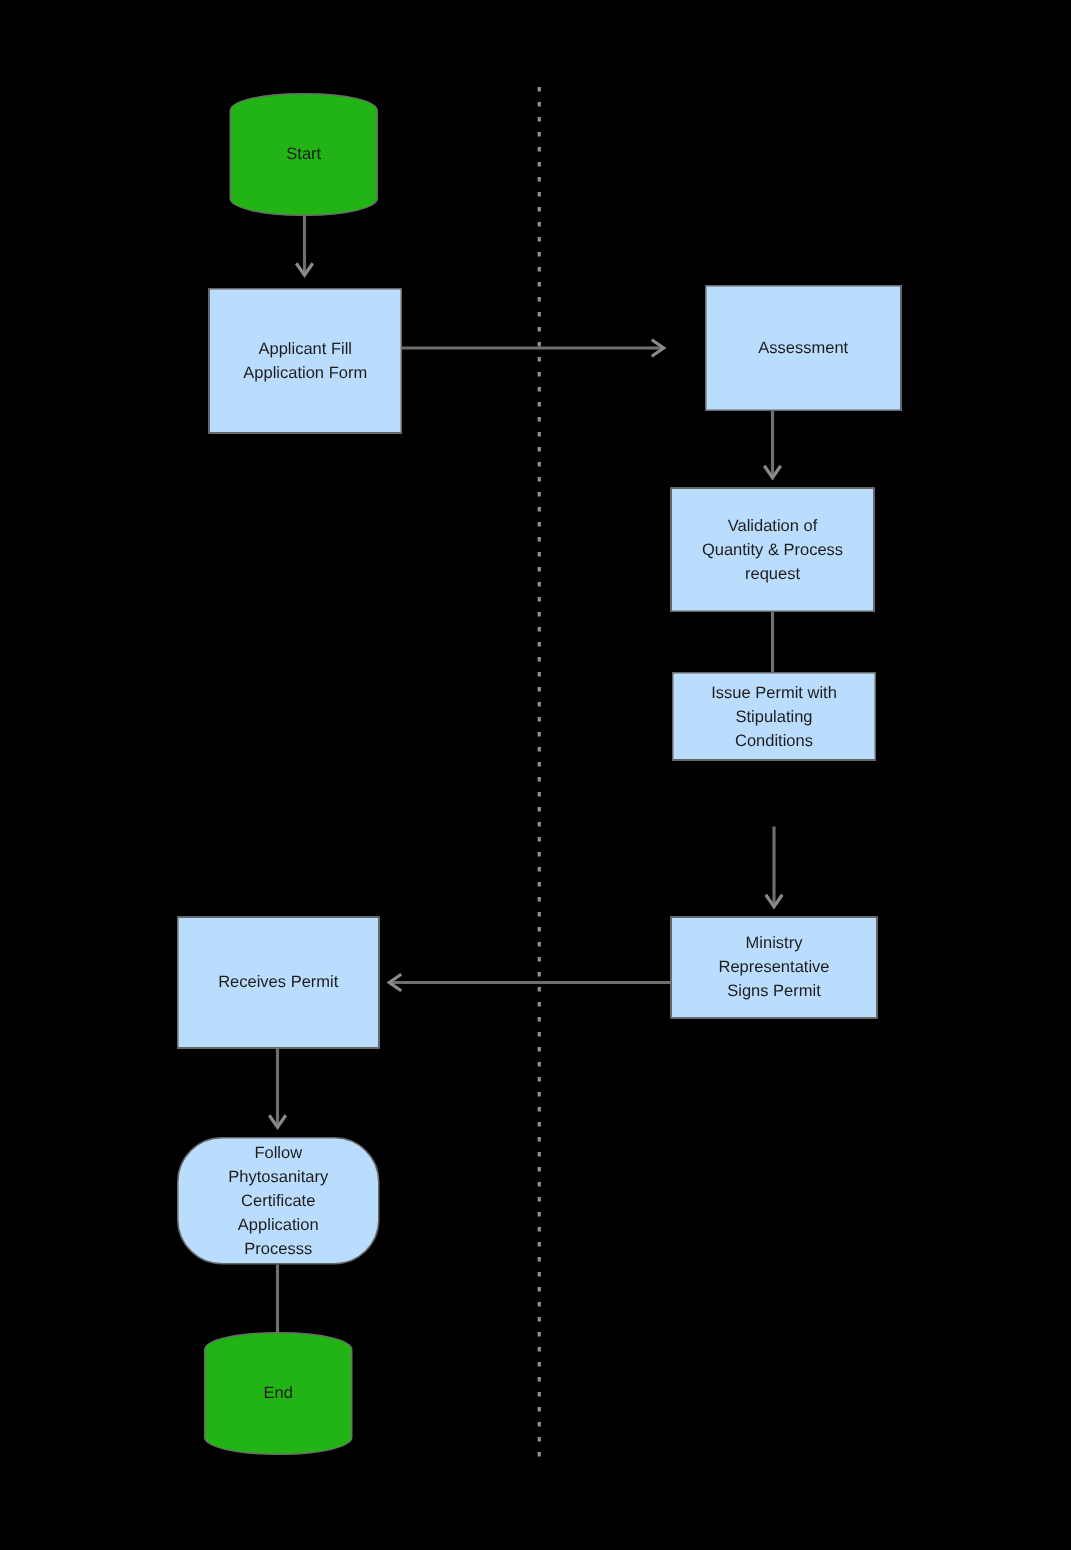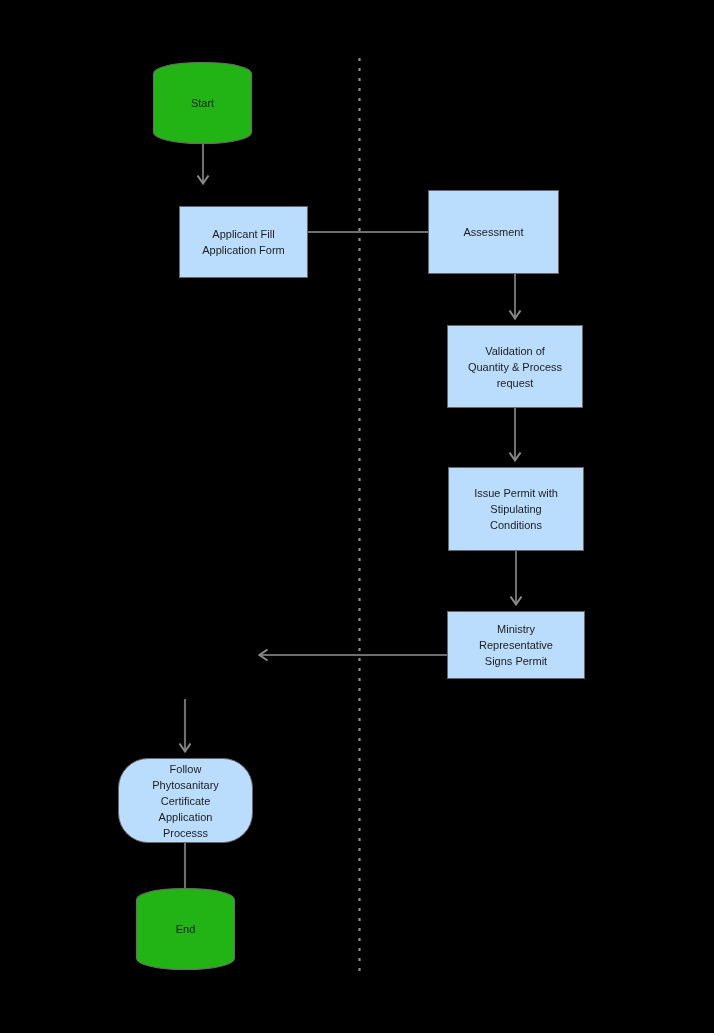--- a/index.html
+++ b/index.html
@@ -126,47 +126,50 @@
       <line class="edge-line" x1="185" y1="843" x2="185" y2="900"></line>
       <polyline class="edge-head" points="179.5,893.5 185,901.5 190.5,893.5"></polyline>
     </g>
 
   </svg>
 
   <div class="node node-terminator" style="left:153px; top:62px; width:99px; height:82px;">
     <span class="node-label">Start</span>
   </div>
 
-  <div class="node node-process" style="left:139px; top:206px; width:129px; height:72px;margin-left:40px;">
+  <div class="node node-process" style="left:139px; top:192px; width:129px; height:97px;">
     <span class="node-label">Applicant Fill
 Application Form</span>
   </div>
 
-  <div class="node node-process" style="left:428px; top:190px; width:131px; height:84px;">
+  <div class="node node-process" style="left:470px; top:190px; width:131px; height:84px;">
     <span class="node-label">Assessment</span>
   </div>
 
   <div class="node node-process" style="left:447px; top:325px; width:136px; height:83px;justify-content:center;">
     <span class="node-label">Validation of
 Quantity &amp; Process
 request</span>
   </div>
 
-  <div class="node node-process" style="left:448px; top:467px; width:136px; height:84px;">
+  <div class="node node-process" style="left:448px; top:448px; width:136px; height:59px;">
     <span class="node-label">Issue Permit with
 Stipulating
 Conditions</span>
   </div>
 
   <div class="node node-process" style="left:447px; top:611px; width:138px; height:68px;">
     <span class="node-label">Ministry
 Representative
 Signs Permit</span>
   </div>
 
+  <div class="node node-process" style="left:118px; top:611px; width:135px; height:88px;">
+    <span class="node-label">Receives Permit</span>
+  </div>
 
   <div class="node node-process" style="left:118px; top:758px; width:135px; height:85px;border-radius:30px;">
     <span class="node-label">Follow
 Phytosanitary
 Certificate
 Application
 Processs</span>
   </div>
 
   <div class="node node-terminator" style="left:136px; top:888px; width:99px; height:82px;">

